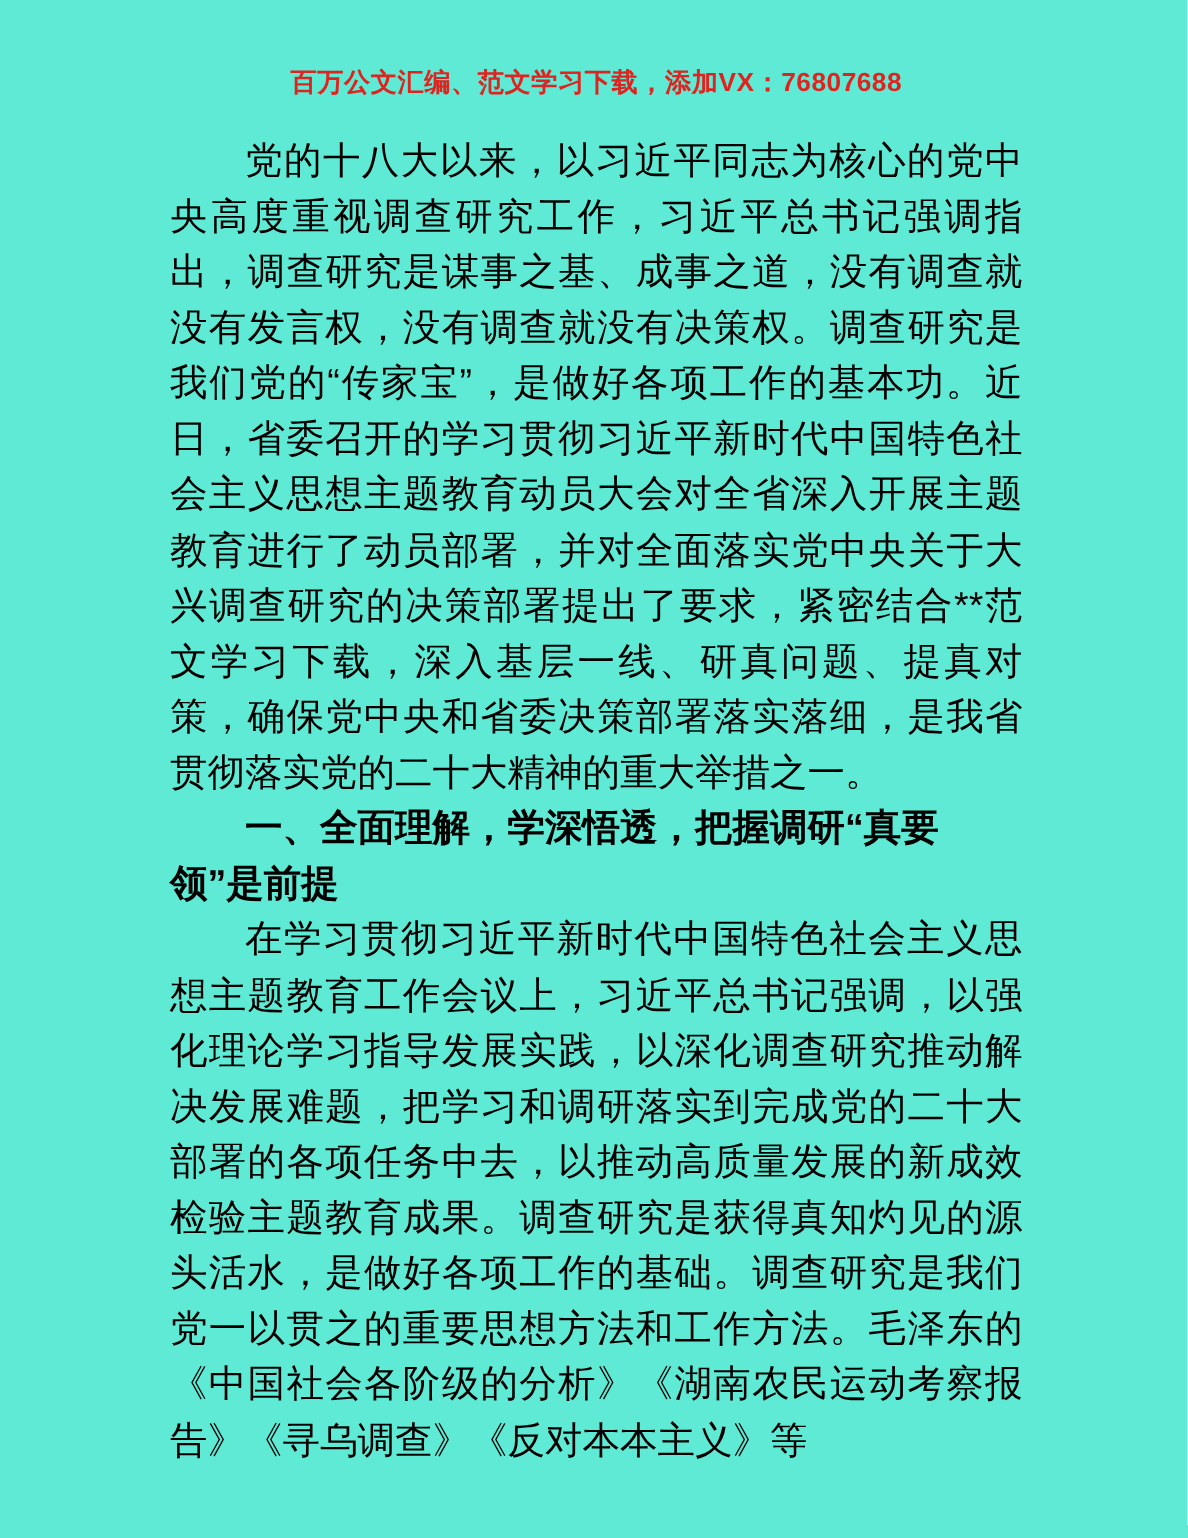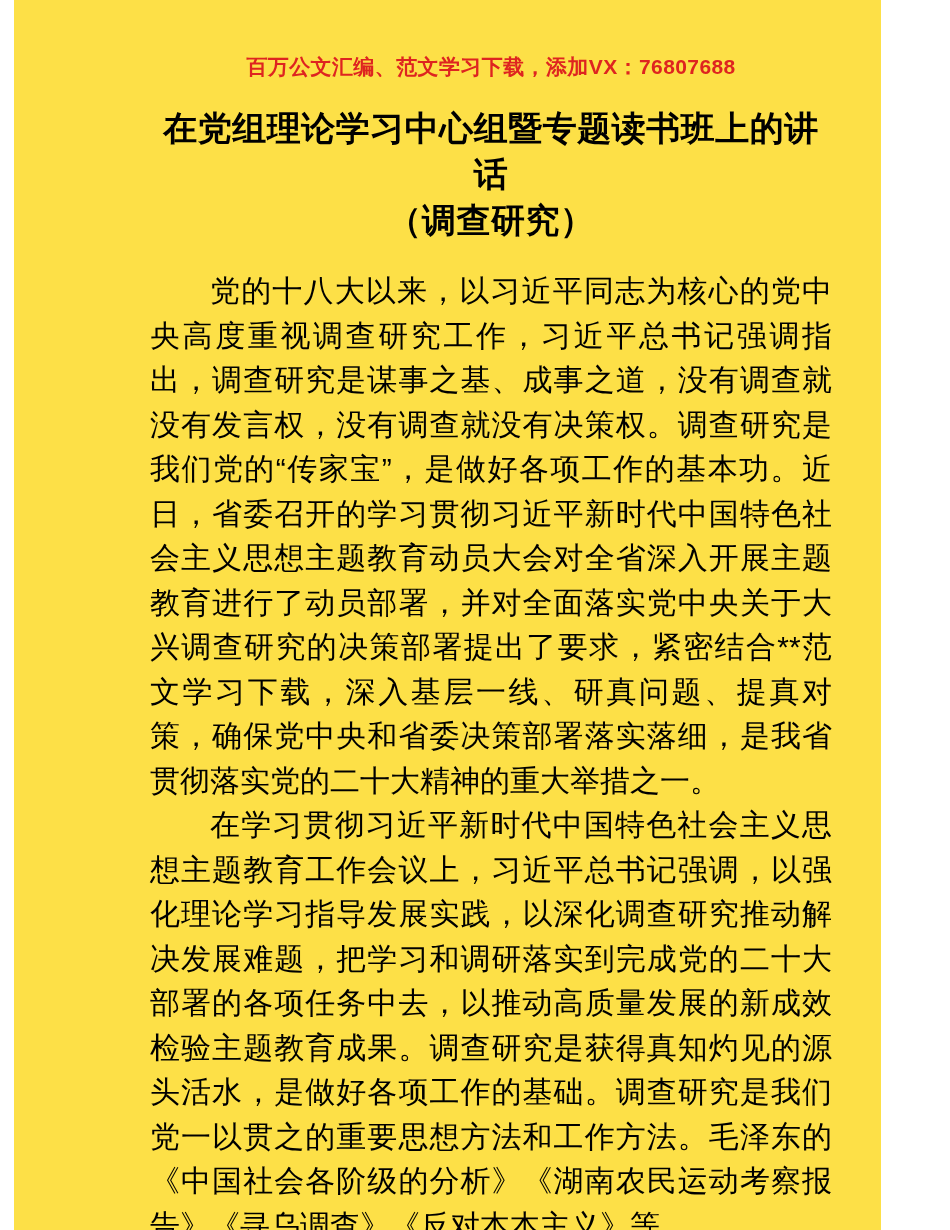--- a/index.html
+++ b/index.html
@@ -7,26 +7,25 @@
     margin: 0;
     padding: 0;
     background: #ffffff;
   }
   body {
     font-family: "Liberation Sans", "DejaVu Sans", sans-serif;
     -webkit-font-smoothing: antialiased;
   }
   .page {
     position: relative;
-    width: 867px;
+    width: 950px;
     height: 1230px;
-    background: #fde047;
+    background: #5eead4;
     overflow: hidden;
     box-sizing: border-box;
-    margin-left: 14px;
   }
   .page-inner {
     position: absolute;
     left: 136px;
     top: 0;
     width: 682px;
   }
 
   
   .promo-header {
@@ -89,28 +88,25 @@
   }
 </style>
 </head>
 <body>
 
 <div class="page">
   <div class="page-inner">
 
     <div class="promo-header">百万公文汇编、范文学习下载，添加VX：76807688</div>
 
-    <div class="doc-title">
-      <span class="line">在党组理论学习中心组暨专题读书班上的讲话</span>
-      <span class="line">（调查研究）</span>
-    </div>
 
     <div class="body-block">
 
 
       <p class="para">党的十八大以来，以习近平同志为核心的党中央高度重视调查研究工作，习近平总书记强调指出，调查研究是谋事之基、成事之道，没有调查就没有发言权，没有调查就没有决策权。调查研究是我们党的“传家宝”，是做好各项工作的基本功。近日，省委召开的学习贯彻习近平新时代中国特色社会主义思想主题教育动员大会对全省深入开展主题教育进行了动员部署，并对全面落实党中央关于大兴调查研究的决策部署提出了要求，紧密结合**范文学习下载，深入基层一线、研真问题、提真对策，确保党中央和省委决策部署落实落细，是我省贯彻落实党的二十大精神的重大举措之一。</p>
 
+      <p class="heading">一、全面理解，学深悟透，把握调研“真要领”是前提</p>
 
       <p class="para">在学习贯彻习近平新时代中国特色社会主义思想主题教育工作会议上，习近平总书记强调，以强化理论学习指导发展实践，以深化调查研究推动解决发展难题，把学习和调研落实到完成党的二十大部署的各项任务中去，以推动高质量发展的新成效检验主题教育成果。调查研究是获得真知灼见的源头活水，是做好各项工作的基础。调查研究是我们党一以贯之的重要思想方法和工作方法。毛泽东的《中国社会各阶级的分析》《湖南农民运动考察报告》《寻乌调查》《反对本本主义》等</p>
 
     </div>
   </div>
 </div>
 
 </body></html>

